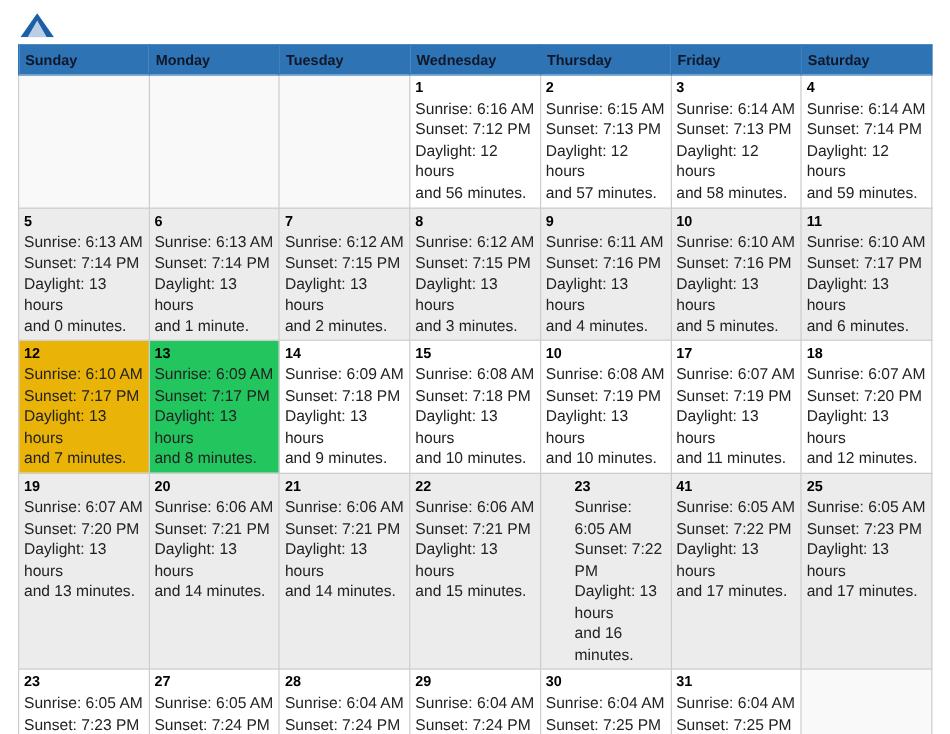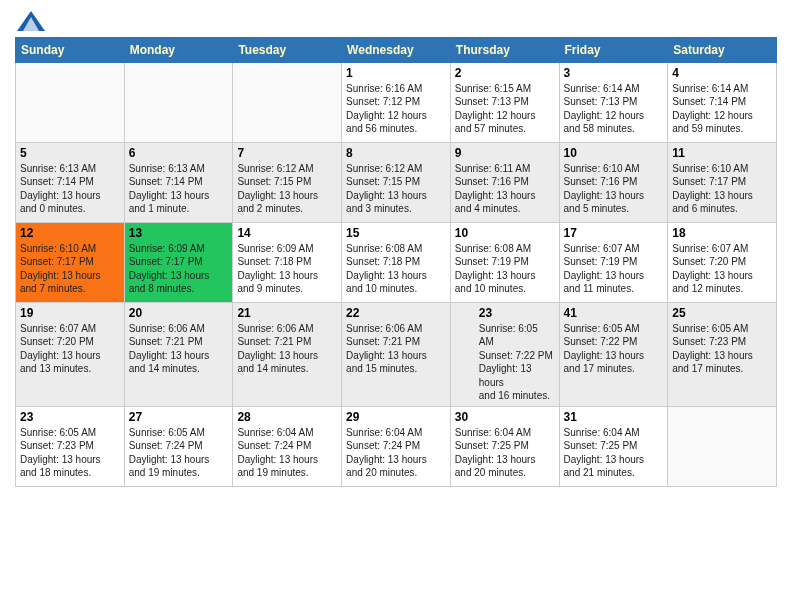--- a/index.html
+++ b/index.html
@@ -37,21 +37,21 @@
       font-size: 15px;
       color: #333;
     }
     .calendar {
       width: 100%;
       border-collapse: collapse;
       font-size: 10.5px;
     }
     .calendar th {
       background-color: #2e74b5;
-      color: #fef9c3;
+      color: #0f172a;
       text-align: left;
       padding: 5px 5px;
       font-size: 12px;
       border: 1px solid #2e74b5;
     }
     .calendar td {
       border: 1px solid #ccc;
       vertical-align: top;
       padding: 3px 4px;
       width: calc(100% / 7);
@@ -61,21 +61,21 @@
     .calendar tr:nth-child(even) td {
       background: #f5f5f5;
     }
     .cell-date {
       font-weight: bold;
       font-size: 12px;
       margin-bottom: 2px;
       display: block;
     }
     .cell-info {
-      font-size: 10px;
+      font-size: 13px;
       color: #222;
       line-height: 1.35;
     }
     .empty-cell {
       background: #f9f9f9 !important;
     }
     .calendar tbody tr:nth-child(odd) td {
       background: #fff;
     }
     .calendar tbody tr:nth-child(even) td {
@@ -161,21 +161,21 @@
           <td style="background: rgb(236, 236, 236);">
             <span class="cell-date">10</span>
             <div class="cell-info">Sunrise: 6:10 AM<br>Sunset: 7:16 PM<br>Daylight: 13 hours<br>and 5 minutes.</div>
           </td>
           <td style="background: rgb(236, 236, 236);">
             <span class="cell-date">11</span>
             <div class="cell-info">Sunrise: 6:10 AM<br>Sunset: 7:17 PM<br>Daylight: 13 hours<br>and 6 minutes.</div>
           </td>
         </tr>
         <tr>
-          <td style="background: #f97316;">
+          <td style="background: #eab308;">
             <span class="cell-date">12</span>
             <div class="cell-info">Sunrise: 6:10 AM<br>Sunset: 7:17 PM<br>Daylight: 13 hours<br>and 7 minutes.</div>
           </td>
           <td style="background: #22c55e; margin-left: 40px;">
             <span class="cell-date">13</span>
             <div class="cell-info">Sunrise: 6:09 AM<br>Sunset: 7:17 PM<br>Daylight: 13 hours<br>and 8 minutes.</div>
           </td>
           <td style="background: rgb(255, 255, 255);">
             <span class="cell-date">14</span>
             <div class="cell-info">Sunrise: 6:09 AM<br>Sunset: 7:18 PM<br>Daylight: 13 hours<br>and 9 minutes.</div>

